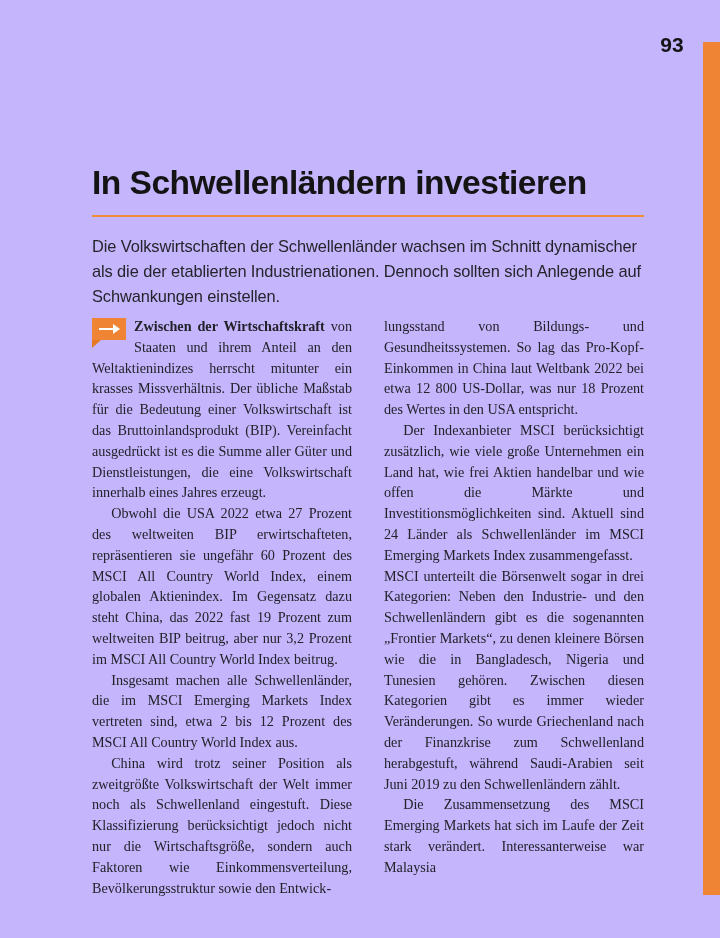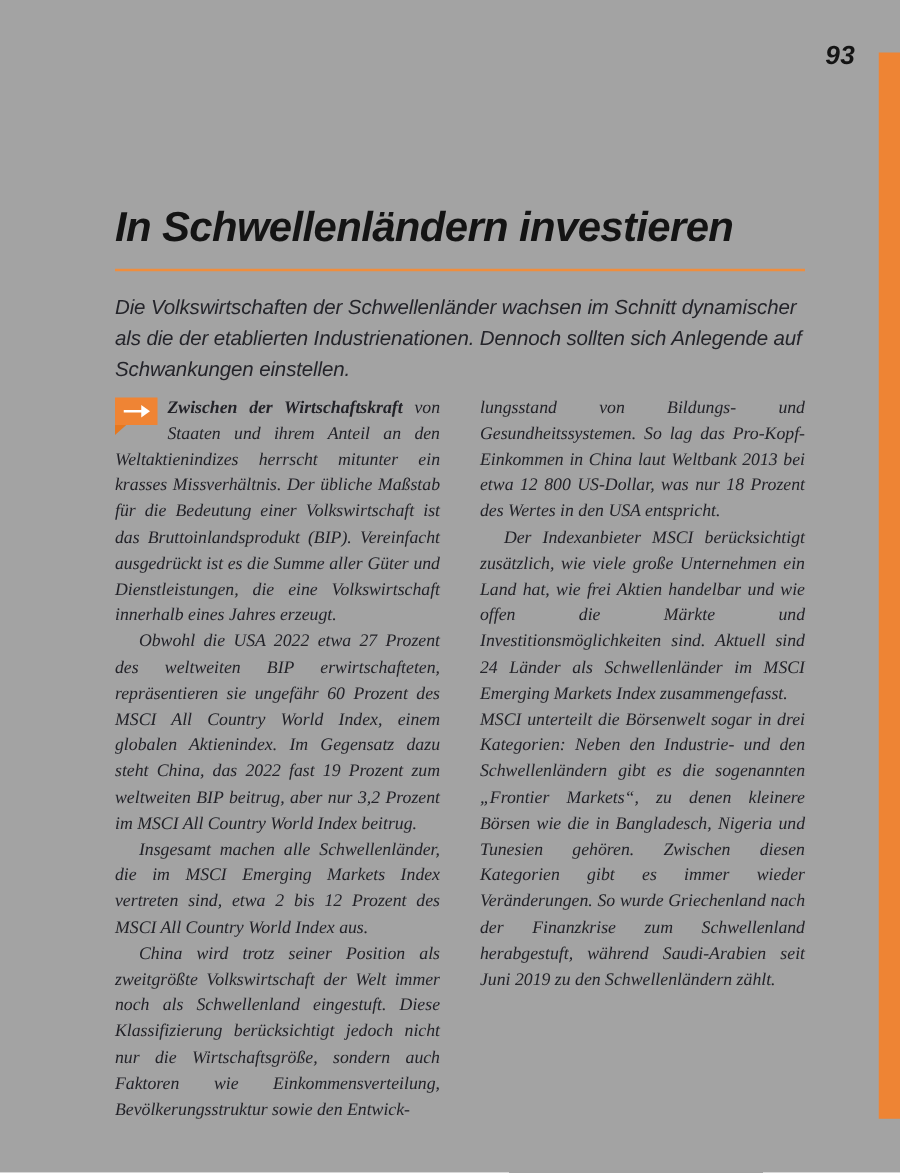--- a/index.html
+++ b/index.html
@@ -13,22 +13,21 @@
     position: relative;
     overflow: hidden;
     font-family: "Liberation Sans", sans-serif;
     color: #1a1a1a;
   }
 
   
   .page {
     position: absolute;
     inset: 0;
-    background: #a3a3a3;
-    font-style: italic;
+    background: #c4b5fd;
   }
 
   .edge-bar {
     position: absolute;
     right: 0;
     top: 42px;
     width: 17px;
     height: 853px;
     background: #ee8434;
   }
@@ -210,23 +209,24 @@
         <p>Obwohl die USA 2022 etwa 27 Prozent des weltweiten BIP erwirtschafteten, repräsentieren sie ungefähr 60 Prozent des MSCI All Country World Index, einem globalen Aktienindex. Im Gegensatz dazu steht China, das 2022 fast 19 Prozent zum weltweiten BIP beitrug, aber nur 3,2 Prozent im MSCI All Country World Index beitrug.</p>
         <p>Insgesamt machen alle Schwellenländer, die im MSCI Emerging Markets Index vertreten sind, etwa 2 bis 12 Prozent des MSCI All Country World Index aus.</p>
         <p>China wird trotz seiner Position als zweitgrößte Volkswirtschaft der Welt immer noch als Schwellenland eingestuft. Diese Klassifizierung berücksichtigt jedoch nicht nur die Wirtschaftsgröße, sondern auch Faktoren wie Einkommensverteilung, Bevölkerungsstruktur sowie den Entwick-</p>
 
       </div>
     </div>
 
     <div class="col">
       <div class="body-text">
 
-        <p class="no-indent">lungsstand von Bildungs- und Gesundheitssystemen. So lag das Pro-Kopf-Einkommen in China laut Weltbank 2013 bei etwa 12 800 US-Dollar, was nur 18 Prozent des Wertes in den USA entspricht.</p>
+        <p class="no-indent">lungsstand von Bildungs- und Gesundheitssystemen. So lag das Pro-Kopf-Einkommen in China laut Weltbank 2022 bei etwa 12 800 US-Dollar, was nur 18 Prozent des Wertes in den USA entspricht.</p>
         <p>Der Indexanbieter MSCI berücksichtigt zusätzlich, wie viele große Unternehmen ein Land hat, wie frei Aktien handelbar und wie offen die Märkte und Investitionsmöglichkeiten sind. Aktuell sind 24 Länder als Schwellenländer im MSCI Emerging Markets Index zusammengefasst.</p>
 
 
         <p class="no-indent">MSCI unterteilt die Börsenwelt sogar in drei Kategorien: Neben den Industrie- und den Schwellenländern gibt es die sogenannten „Frontier Markets“, zu denen kleinere Börsen wie die in Bangladesch, Nigeria und Tunesien gehören. Zwischen diesen Kategorien gibt es immer wieder Veränderungen. So wurde Griechenland nach der Finanzkrise zum Schwellenland herabgestuft, während Saudi-Arabien seit Juni 2019 zu den Schwellenländern zählt.</p>
+        <p>Die Zusammensetzung des MSCI Emerging Markets hat sich im Laufe der Zeit stark verändert. Interessanterweise war Malaysia</p>
 
       </div>
     </div>
 
   </div>
 </div>
 
 </body></html>

